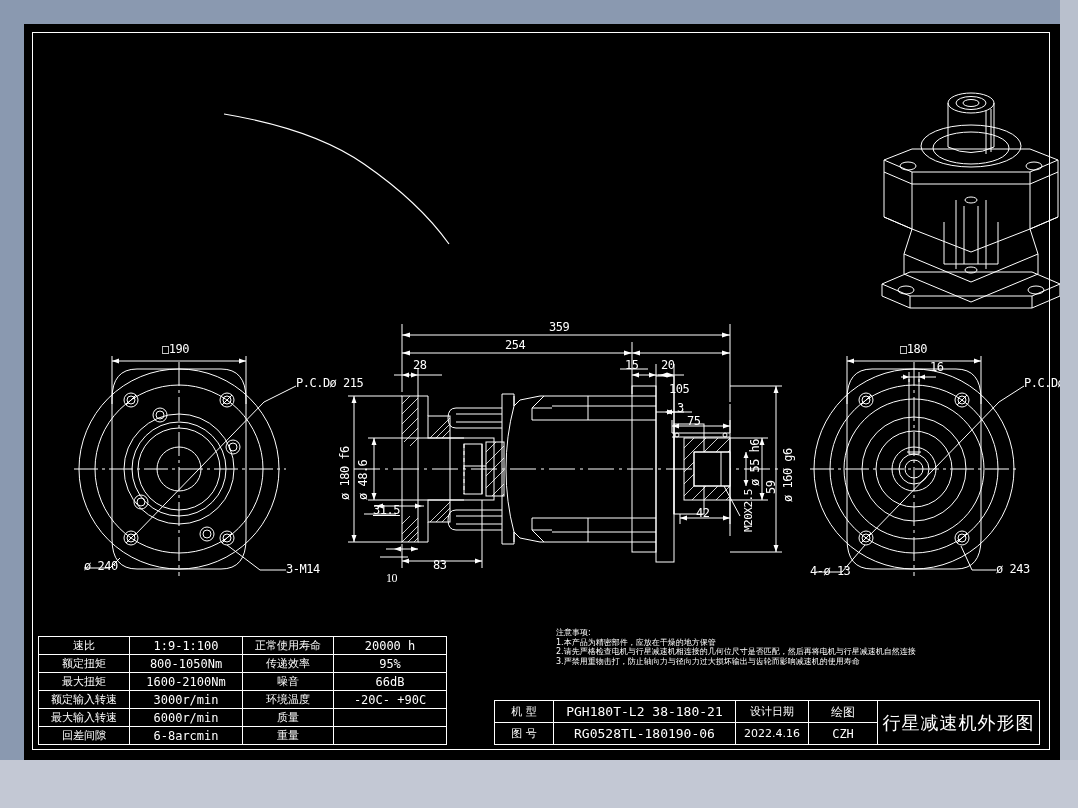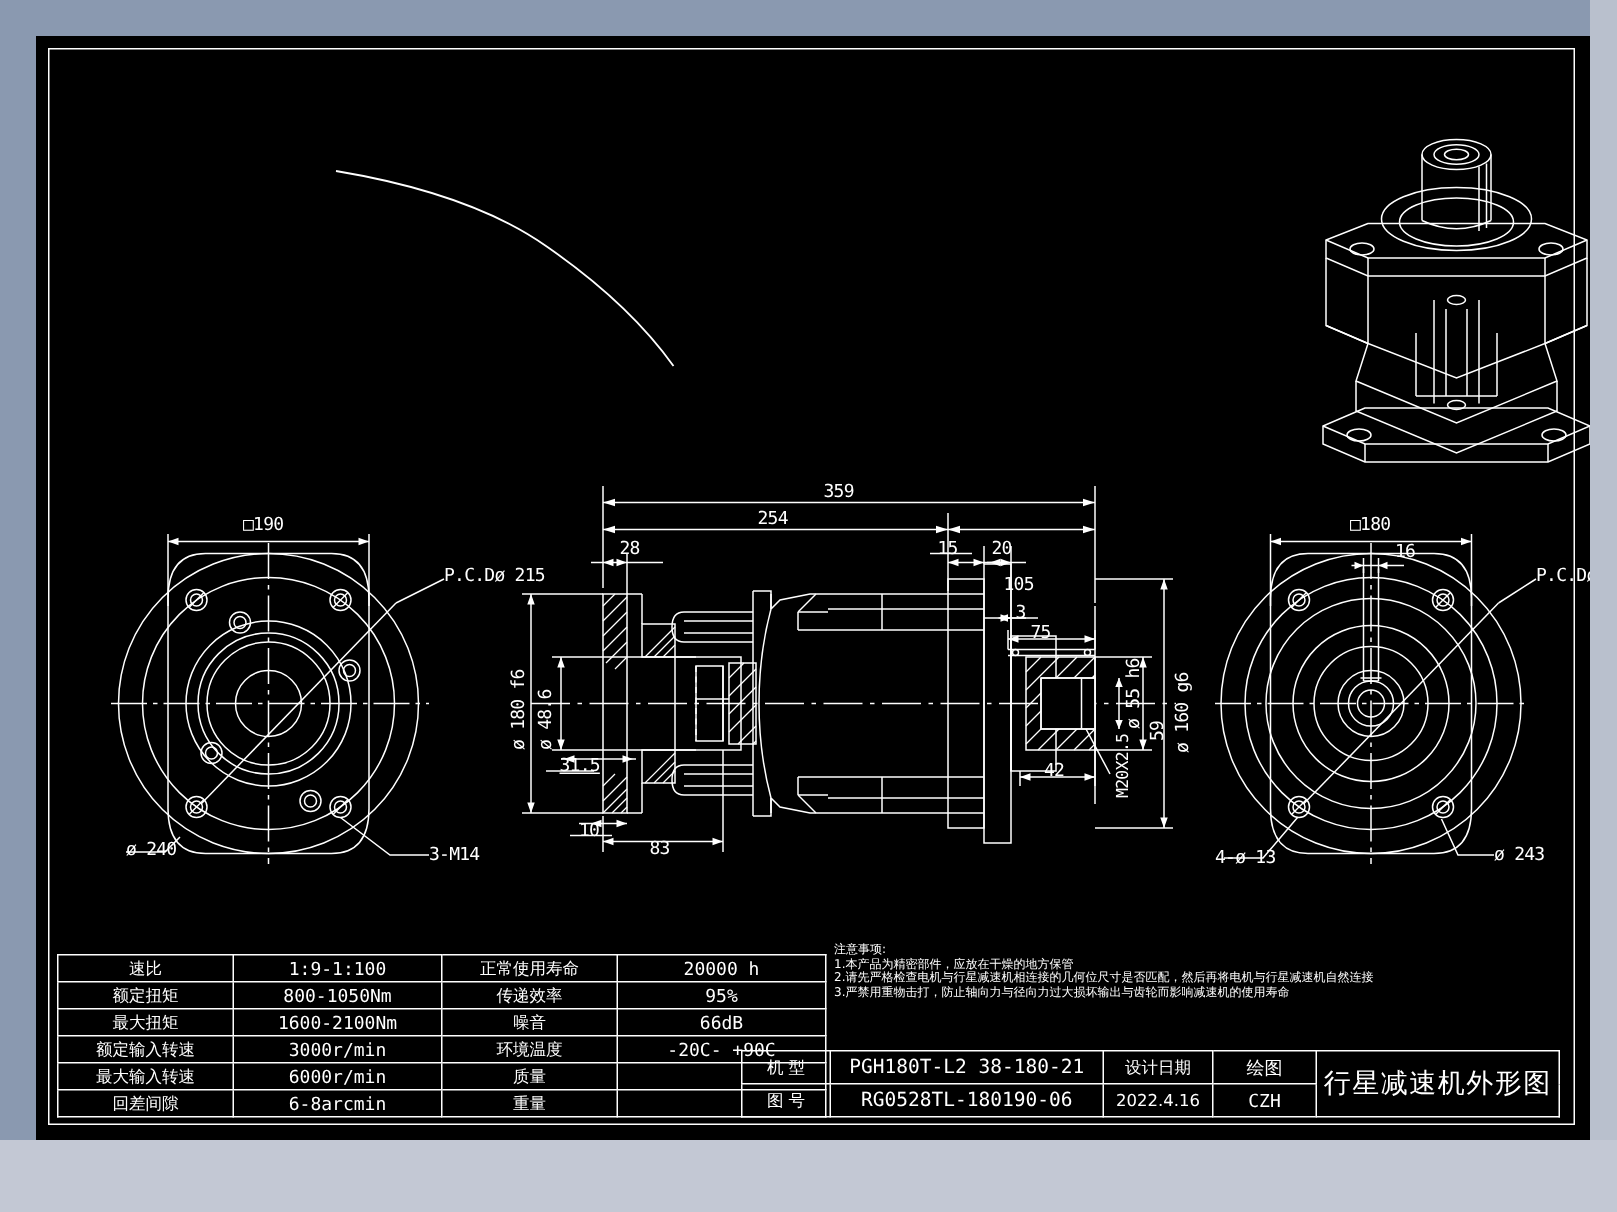--- a/index.html
+++ b/index.html
@@ -33,21 +33,21 @@
   .dim{font-size:12px;}
   .dim-sm{font-size:11px;}
   .vert{transform-origin:left top;}
 
   
   #spec-table{
     position:absolute;left:38px;top:636px;
     border-collapse:collapse;color:#fff;
   }
   #spec-table td{
-    border:1px solid #fff;height:17px;padding:0 15px;
+    border:1px solid #fff;height:17px;padding:0 2px;
     text-align:center;vertical-align:middle;line-height:1;
   }
   #spec-table td.k{width:86px;font-size:11px;font-family:"DejaVu Sans","Liberation Sans",sans-serif;}
   #spec-table td.v{width:108px;font-size:12px;font-family:"DejaVu Sans Mono","Liberation Mono",monospace;}
 
   
   #notes{position:absolute;left:556px;top:628px;color:#fff;font-size:8px;line-height:9.5px;
          font-family:"DejaVu Sans","Liberation Sans",sans-serif;white-space:nowrap;}
 
   
@@ -470,21 +470,21 @@
     <div class="lbl dim" style="left:525px;top:296px;">359</div>
     <div class="lbl dim" style="left:481px;top:314px;">254</div>
     <div class="lbl dim" style="left:645px;top:314px;margin-top:44px;">105</div>
     <div class="lbl dim" style="left:379px;top:334px;padding-left:10px;">28</div>
     <div class="lbl dim" style="left:601px;top:334px;">15</div>
     <div class="lbl dim" style="left:637px;top:334px;">20</div>
     <div class="lbl dim" style="left:653px;top:377px;">3</div>
     <div class="lbl dim" style="left:663px;top:390px;">75</div>
     <div class="lbl dim" style="left:672px;top:482px;">42</div>
     <div class="lbl dim" style="left:349px;top:479px;text-decoration:underline;">31.5</div>
-    <div class="lbl dim" style="left:362px;top:522px;">10</div>
+    <div class="lbl dim" style="left:362px;top:547px;font-family:Liberation Serif, serif;">10</div>
     <div class="lbl dim" style="left:409px;top:534px;">83</div>
 
     <div class="lbl dim vert" style="left:332px;top:476px;transform:rotate(-90deg);">ø 48.6</div>
     <div class="lbl dim vert" style="left:314px;top:476px;transform:rotate(-90deg);">ø 180 f6</div>
     <div class="lbl dim vert" style="left:740px;top:470px;transform:rotate(-90deg);">59</div>
     <div class="lbl dim vert" style="left:757px;top:478px;transform:rotate(-90deg);">ø 160 g6</div>
     <div class="lbl dim vert" style="left:724px;top:462px;transform:rotate(-90deg);">ø 55 h6</div>
     <div class="lbl dim-sm vert" style="left:718px;top:508px;transform:rotate(-90deg);">M20X2.5</div>
 
     <div class="lbl dim" style="left:876px;top:318px;">□180</div>

